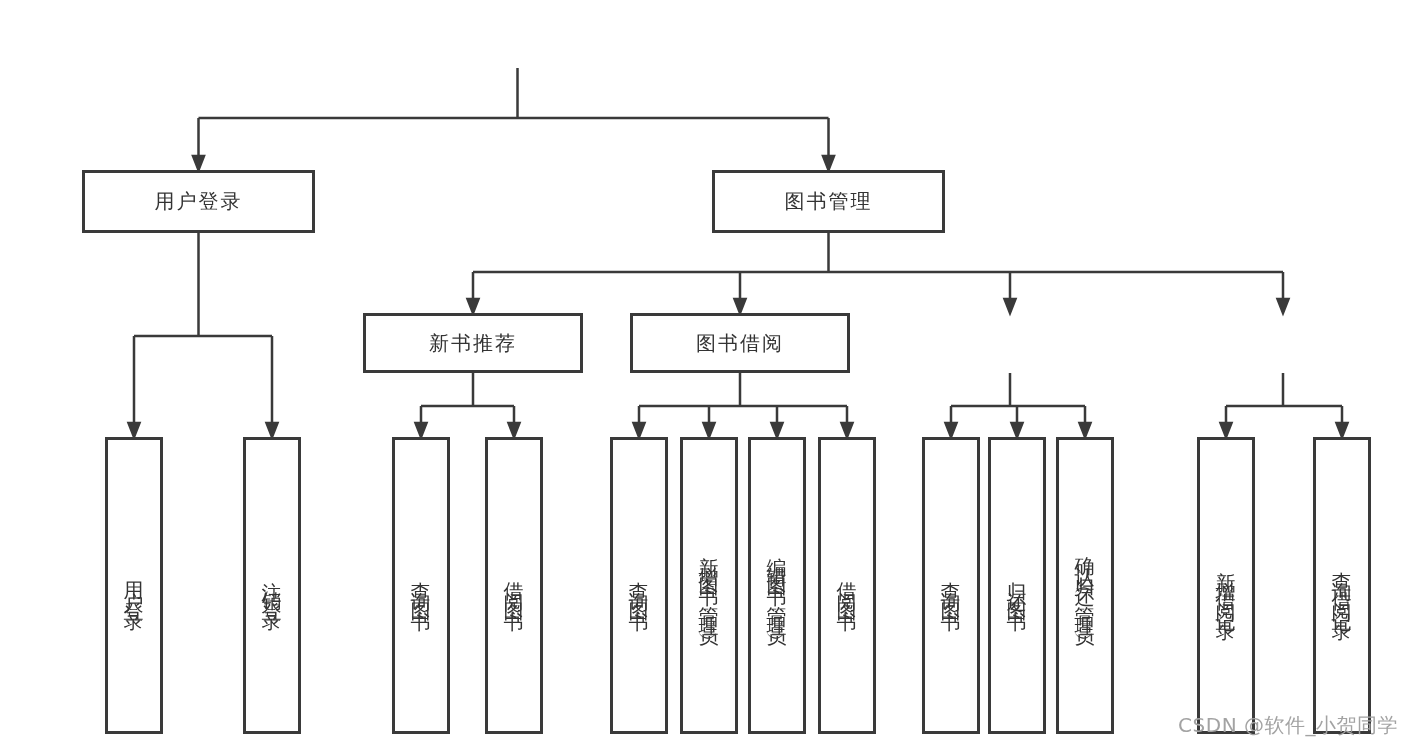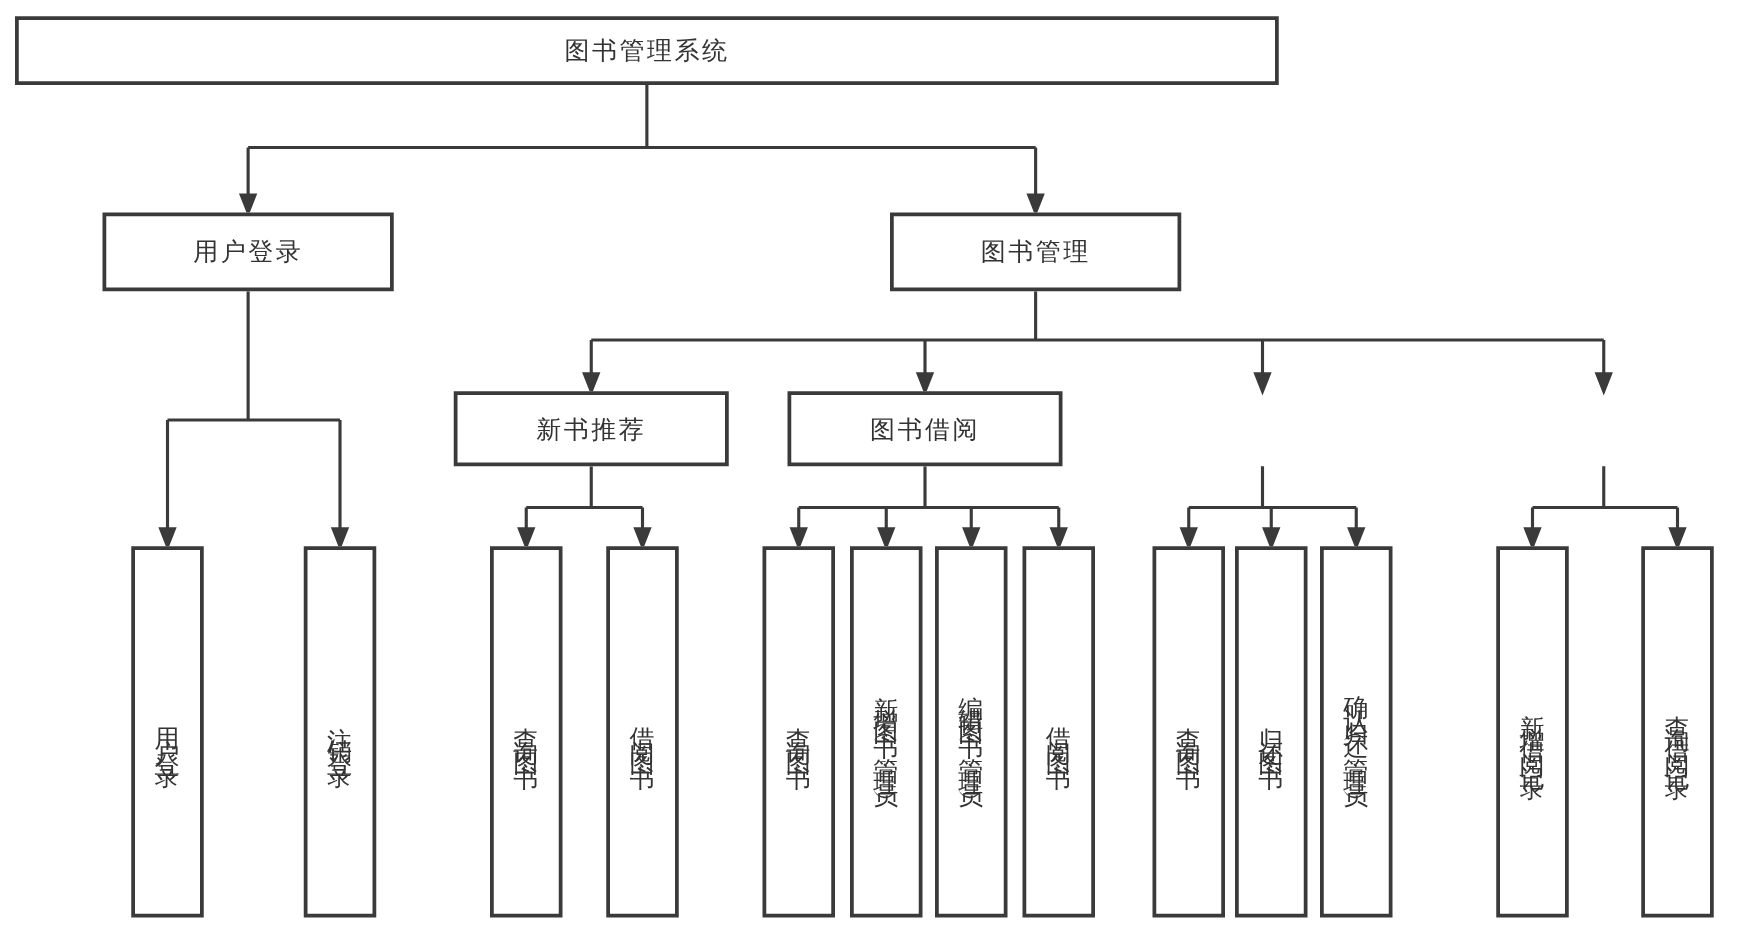--- a/index.html
+++ b/index.html
@@ -96,23 +96,20 @@
       <polygon points="1079.5,423 1090.5,423 1085,437"></polygon>
     </g>
 
     <g stroke="#3a3a3a" stroke-width="2.5" fill="#3a3a3a">
       <path d="M1283,373 V406 M1226,406 H1342 M1226,406 V425 M1342,406 V425" fill="none"></path>
       <polygon points="1220.5,423 1231.5,423 1226,437"></polygon>
       <polygon points="1336.5,423 1347.5,423 1342,437"></polygon>
     </g>
   </svg>
 
-  <div class="box h" style="left:12px; top:13px; width:1011px; height:55px;">
-    <span>图书管理系统</span>
-  </div>
 
   <div class="box h" style="left:82px; top:170px; width:233px; height:63px;">
     <span>用户登录</span>
   </div>
   <div class="box h" style="left:712px; top:170px; width:233px; height:63px;">
     <span>图书管理</span>
   </div>
 
   <div class="box h" style="left:630px; top:313px; width:220px; height:60px;">
     <span>图书借阅</span>
@@ -158,14 +155,15 @@
     <span>确认归还（管理员）</span>
   </div>
 
   <div class="box v" style="left:1197px; top:437px; width:58px; height:297px;">
     <span>新增借阅记录</span>
   </div>
   <div class="box v" style="left:1313px; top:437px; width:58px; height:297px;">
     <span>查询借阅记录</span>
   </div>
 
+  <div class="watermark">CSDN @软件_小贺同学</div>
 
 </div>
 
 </body></html>

